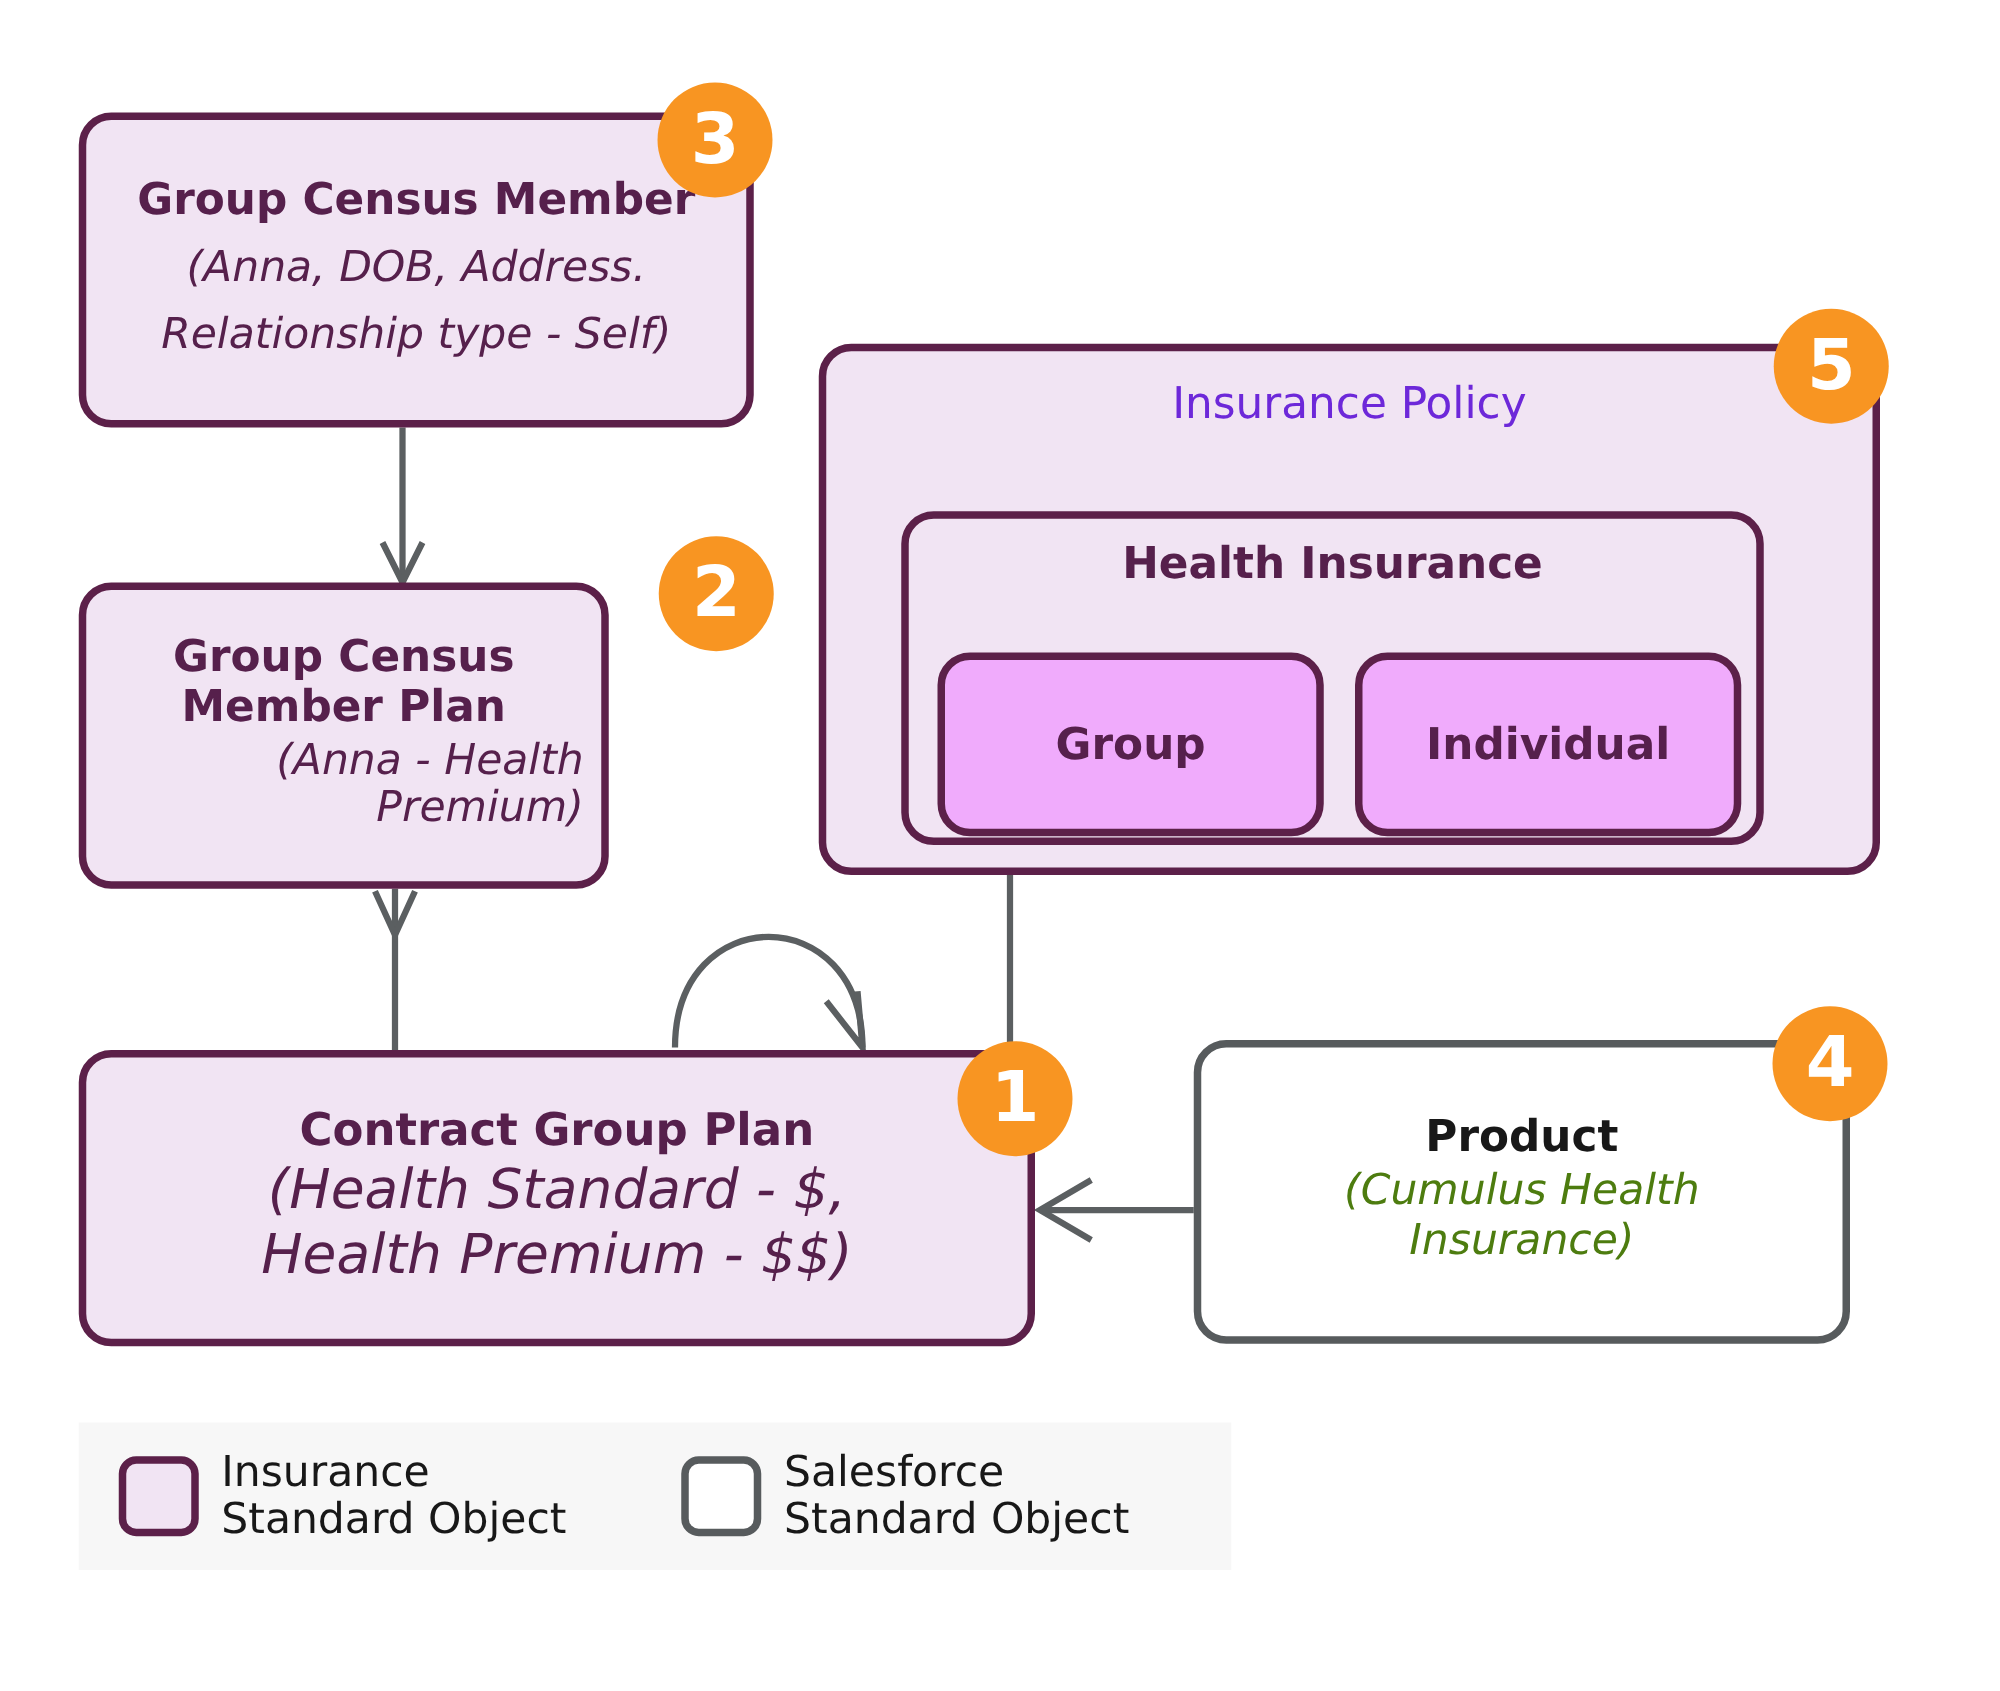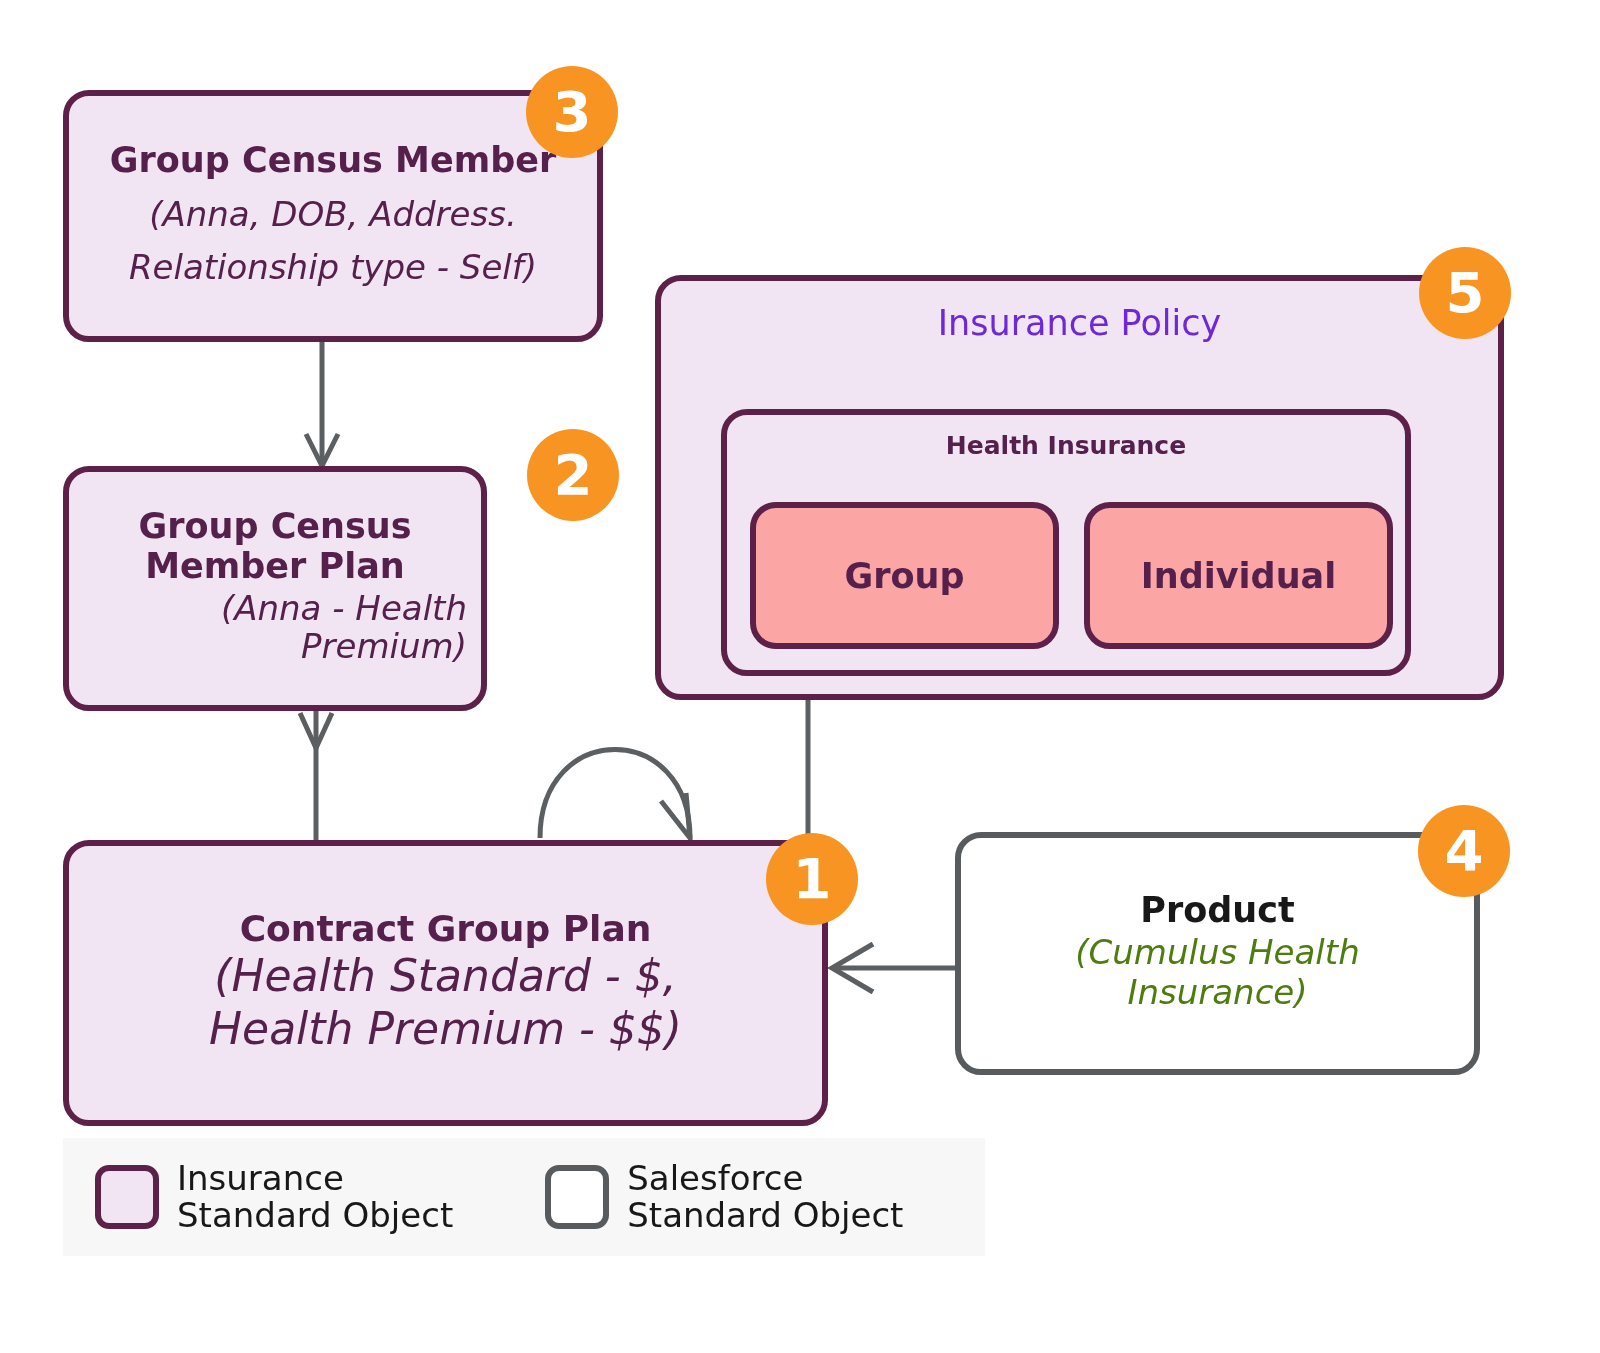--- a/index.html
+++ b/index.html
@@ -77,21 +77,21 @@
   #node-group-census-member .subtitle { font-size: 34px; margin-top: 14px; }
 
   #node-group-census-member-plan {
     left: 63px; top: 466px; width: 424px; height: 245px;
     padding: 6px 14px 10px 14px;
   }
   #node-group-census-member-plan .title { font-size: 35px; }
   #node-group-census-member-plan .subtitle { font-size: 34px; margin-top: 2px; }
 
   #node-contract-group-plan {
-    left: 63px; top: 840px; width: 765px; height: 286px;
+    left: 63px; top: 840px; width: 765px; height: 237px;
     padding: 6px 20px 10px 20px;
   }
   #node-contract-group-plan .title { font-size: 36px; }
   #node-contract-group-plan .subtitle { font-size: 44px; margin-top: 2px; }
 
   #node-product {
     left: 955px; top: 832px; width: 525px; height: 243px;
     padding: 6px 24px 10px 24px;
   }
   #node-product .title { font-size: 35px; }
@@ -117,36 +117,37 @@
     position: absolute;
     left: 60px; top: 128px; width: 690px; height: 267px;
     box-sizing: border-box;
     background: #f1e4f3;
     border: 6px solid #5c2049;
     border-radius: 26px;
   }
   #node-health-insurance > .group-title {
     text-align: center;
     font-weight: bold;
-    font-size: 25px;
+    font-size: 35px;
     color: #56204c;
     margin-top: 16px;
   }
   .leaf-box {
     position: absolute;
     box-sizing: border-box;
-    background: #fca5a5;
+    background: #f0abfc;
     border: 6px solid #5c2049;
     border-radius: 26px;
     display: flex;
     align-items: center;
     justify-content: center;
     font-size: 35px;
     font-weight: bold;
     color: #56204c;
+    margin-top: 20px;
   }
   #leaf-group      { left: 23px;  top: 87px; width: 309px; height: 147px; }
   #leaf-individual { left: 357px; top: 87px; width: 309px; height: 147px; }
 
   
   .badge {
     position: absolute;
     width: 92px;
     height: 92px;
     border-radius: 50%;

